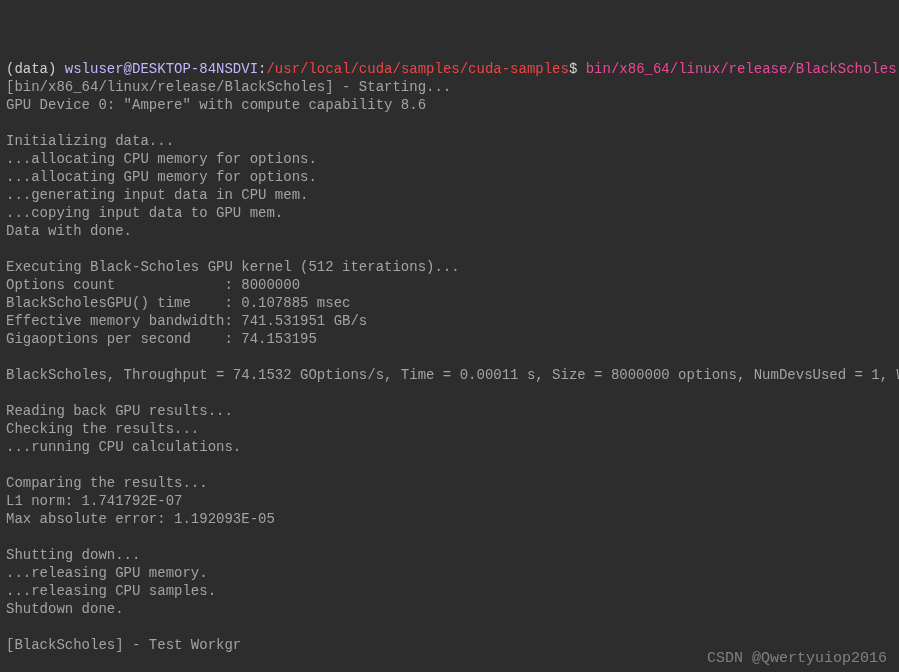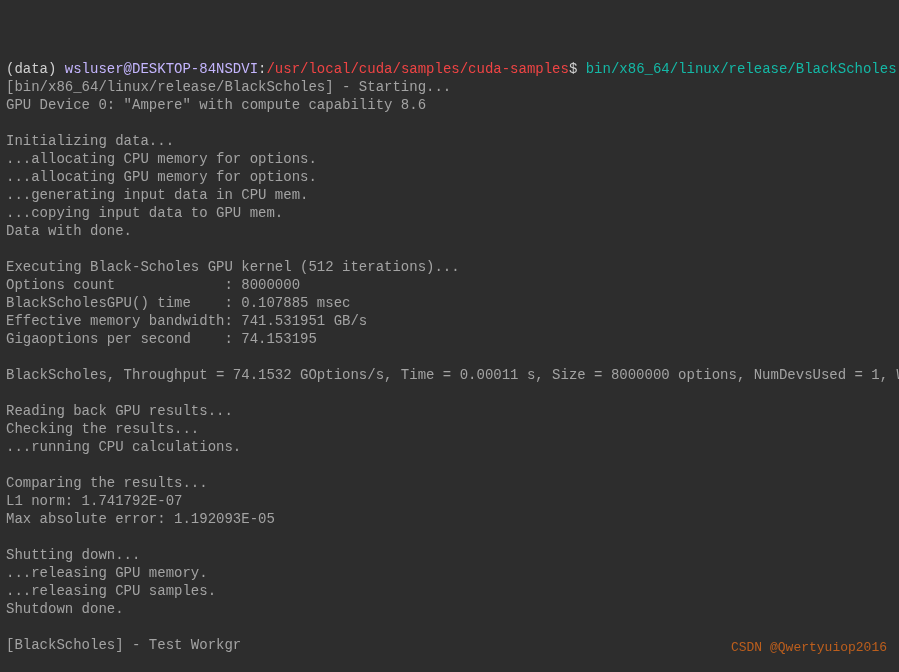--- a/index.html
+++ b/index.html
@@ -14,29 +14,29 @@
       overflow: hidden;
       width: 899px;
       height: 672px;
       box-sizing: border-box;
       position: relative;
     }
     .prompt-env { color: #c4b5fd; }
     .prompt-path { color: #ef4444; }
     .prompt-sep { color: #d0d0d0; }
     .prompt-dollar { color: #d0d0d0; }
-    .command { color: #14b8a6; }
+    .command { color: #ec4899; }
     .output { color: #a3a3a3; }
     .watermark {
       position: absolute;
-      bottom: 15px;
+      bottom: 4px;
       right: 12px;
-      color: #f97316;
+      color: #a3a3a3;
       opacity: 0.7;
-      font-size: 13px;
+      font-size: 15px;
       white-space: nowrap;
     }
   </style>
 </head>
 <body>
 
 
 <div><span><span class="prompt-sep">(data) </span><span class="prompt-env">wsluser@DESKTOP-84NSDVI</span><span class="prompt-sep">:</span><span class="prompt-path">/usr/local/cuda/samples/cuda-samples</span><span class="prompt-dollar">$ </span><span class="command">bin/x86_64/linux/release/BlackScholes</span></span>
 <span class="output">[bin/x86_64/linux/release/BlackScholes] - Starting...</span>
 <span class="output">GPU Device 0: "Ampere" with compute capability 8.6</span>

